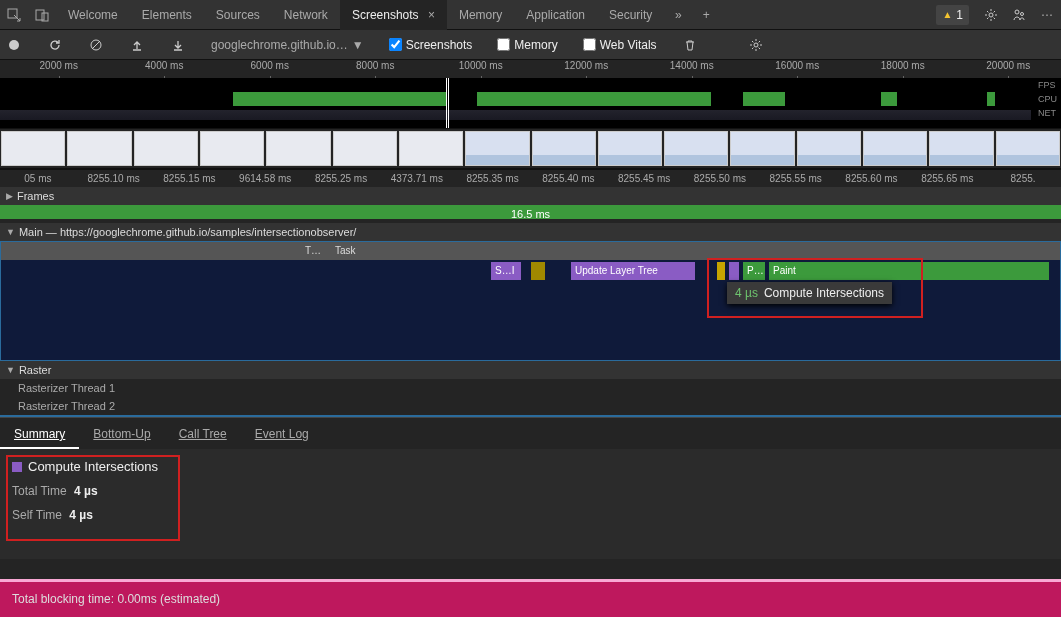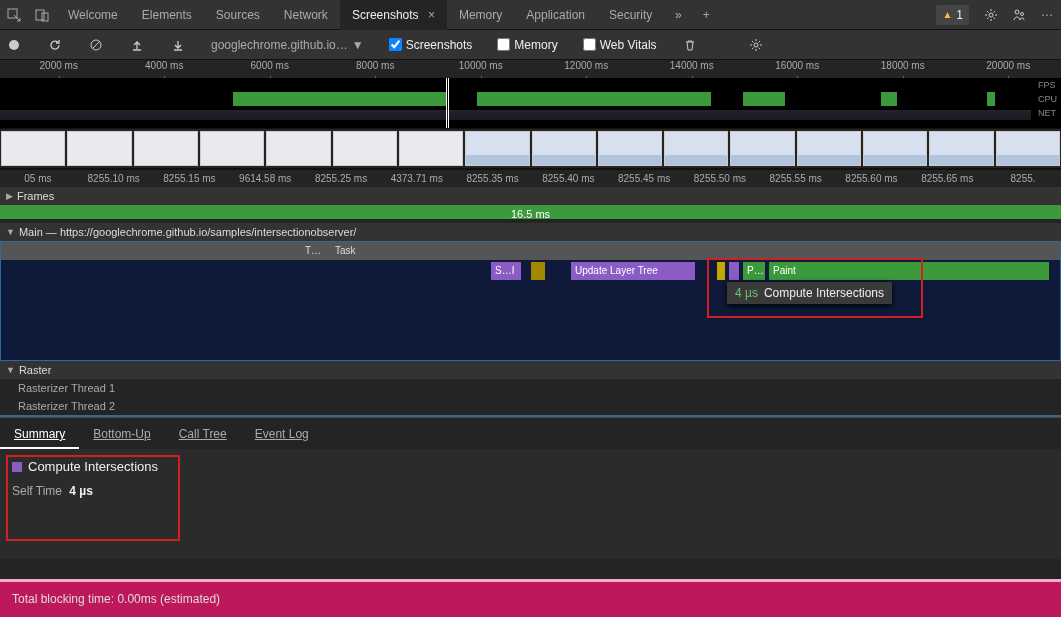--- a/index.html
+++ b/index.html
@@ -300,20 +300,24 @@
   <div class="dtab">Event Log</div>
 </div>
 
 <div class="summary-panel">
   <div class="summary-highlight"></div>
   <div class="title">
     <span class="swatch"></span>
     <span>Compute Intersections</span>
   </div>
   <div class="kv">
+    <span>Total Time</span>
+    <b>4 µs</b>
+  </div>
+  <div class="kv">
     <span>Self Time</span>
     <b>4 µs</b>
   </div>
 </div>
 
 <div class="footer">
   <span>Total blocking time: 0.00ms (estimated)</span>
 </div>
 
 </body></html>

